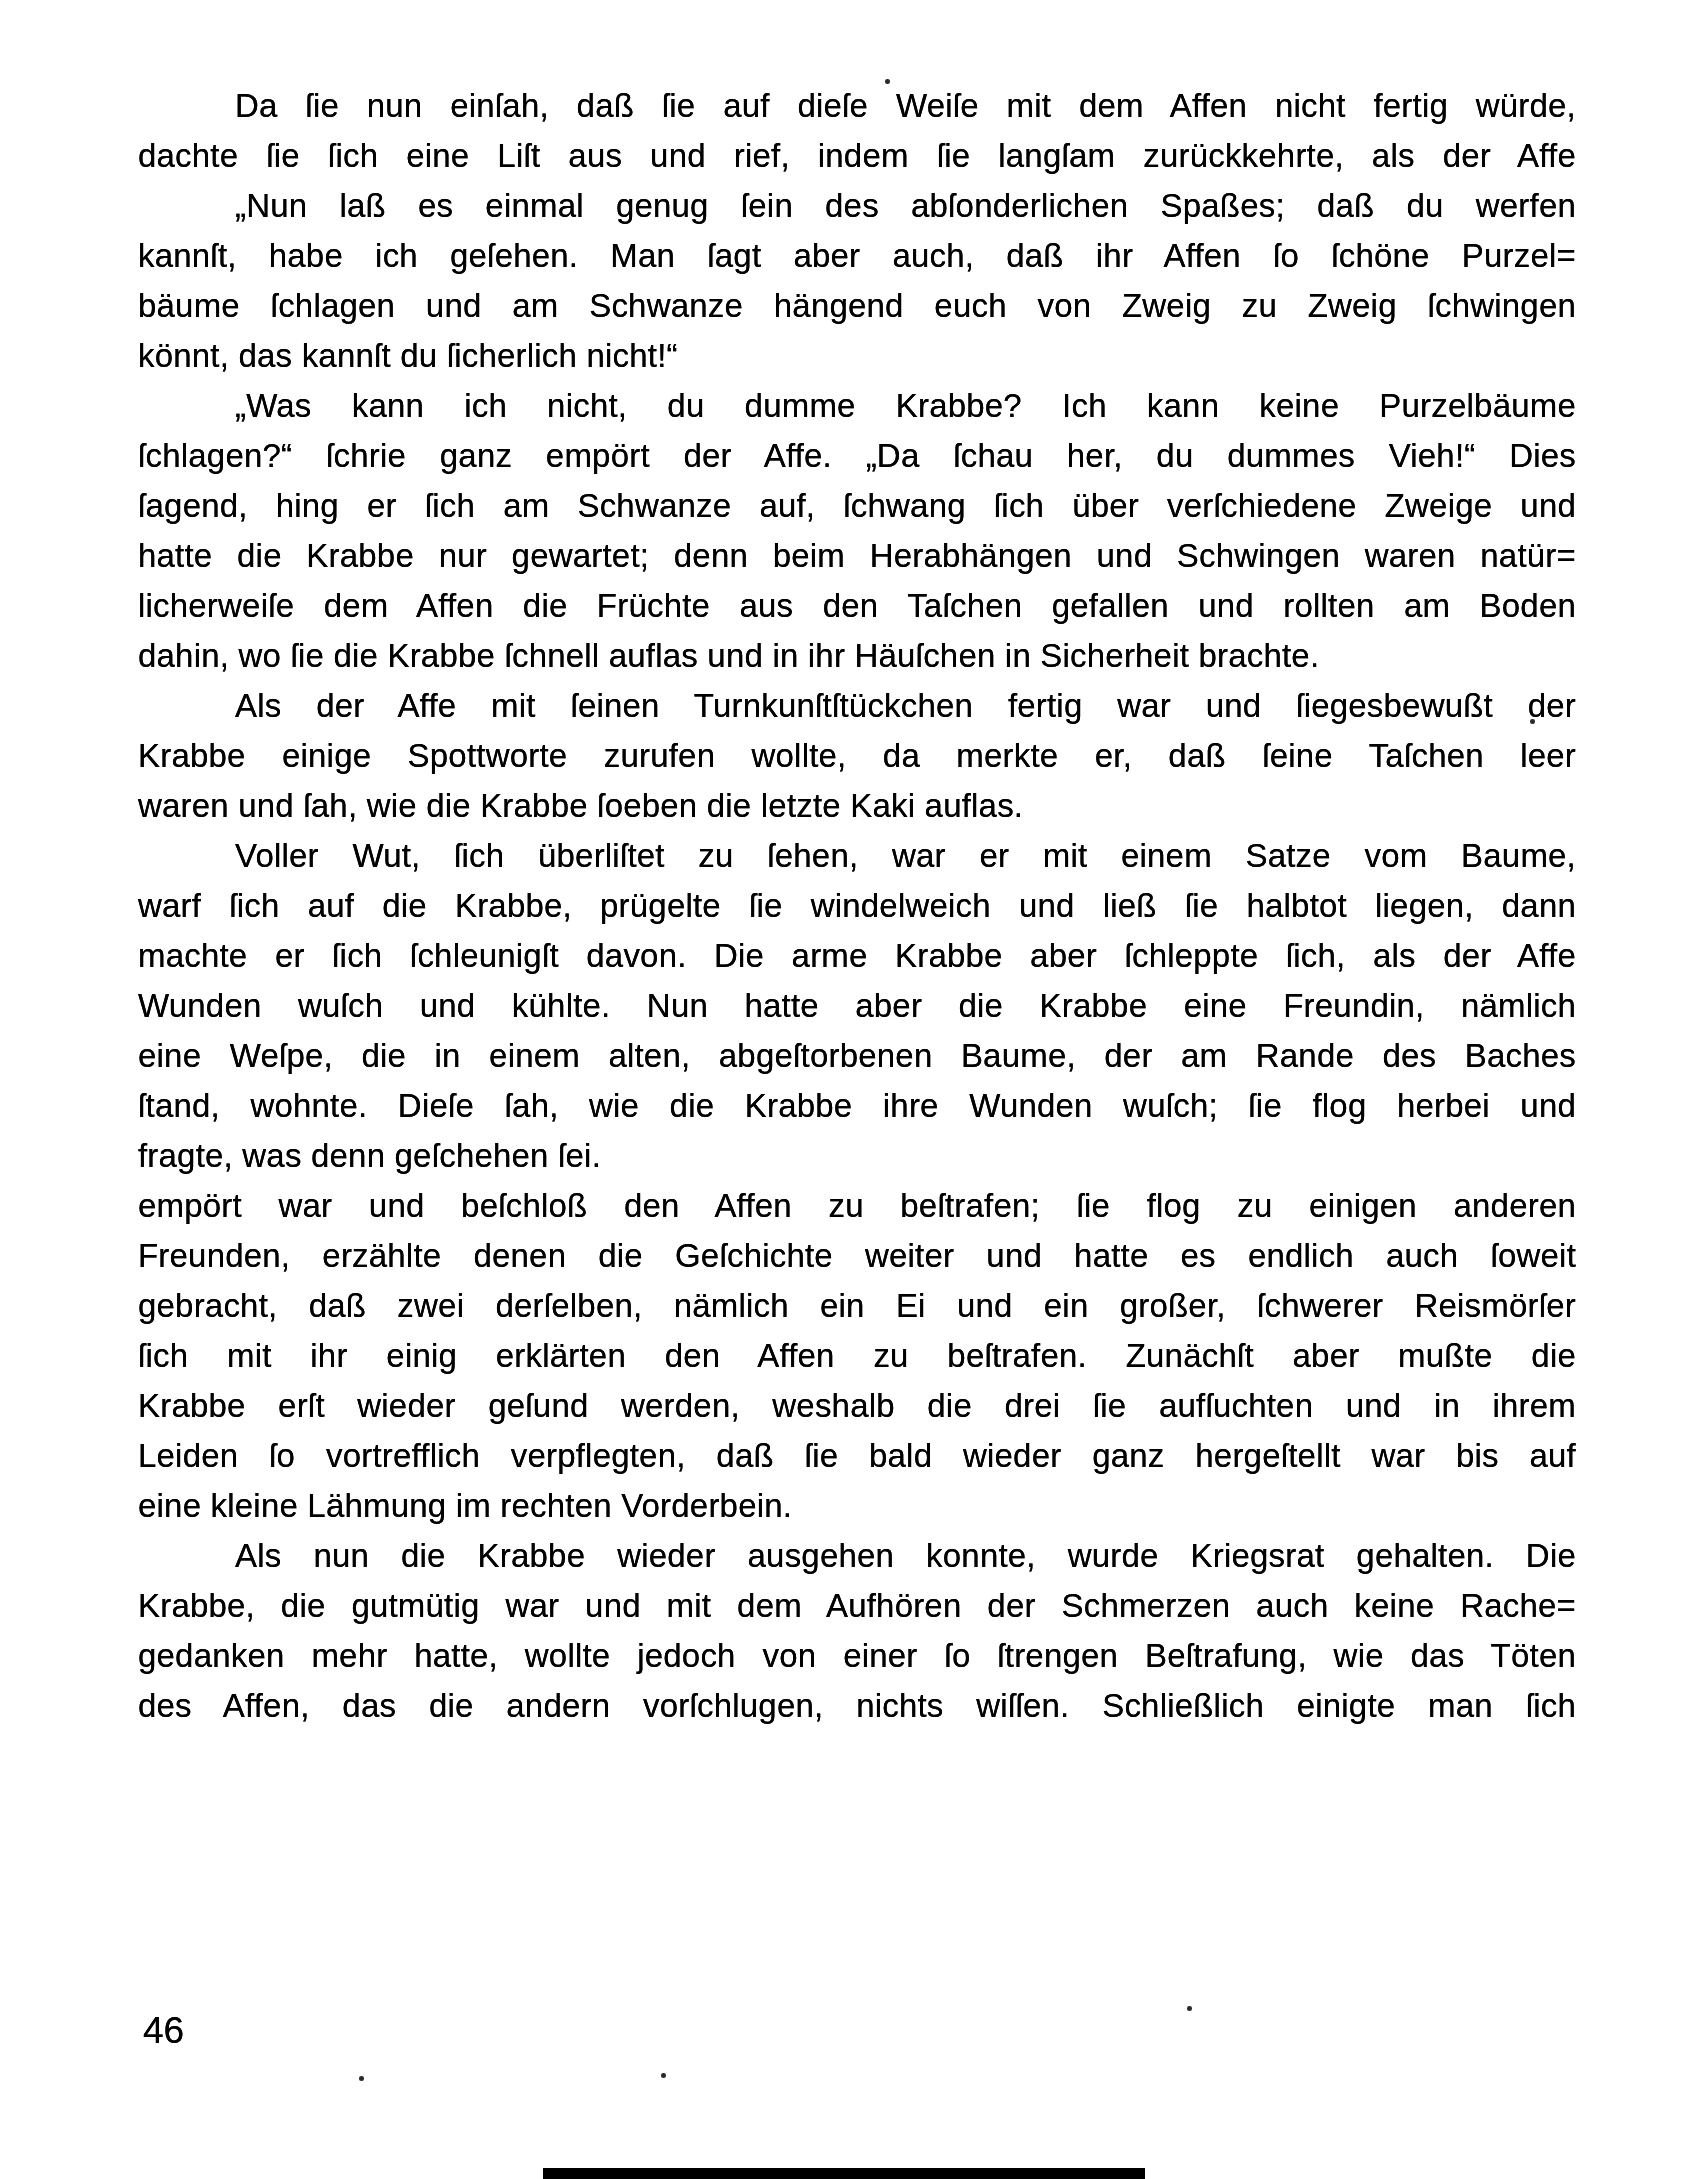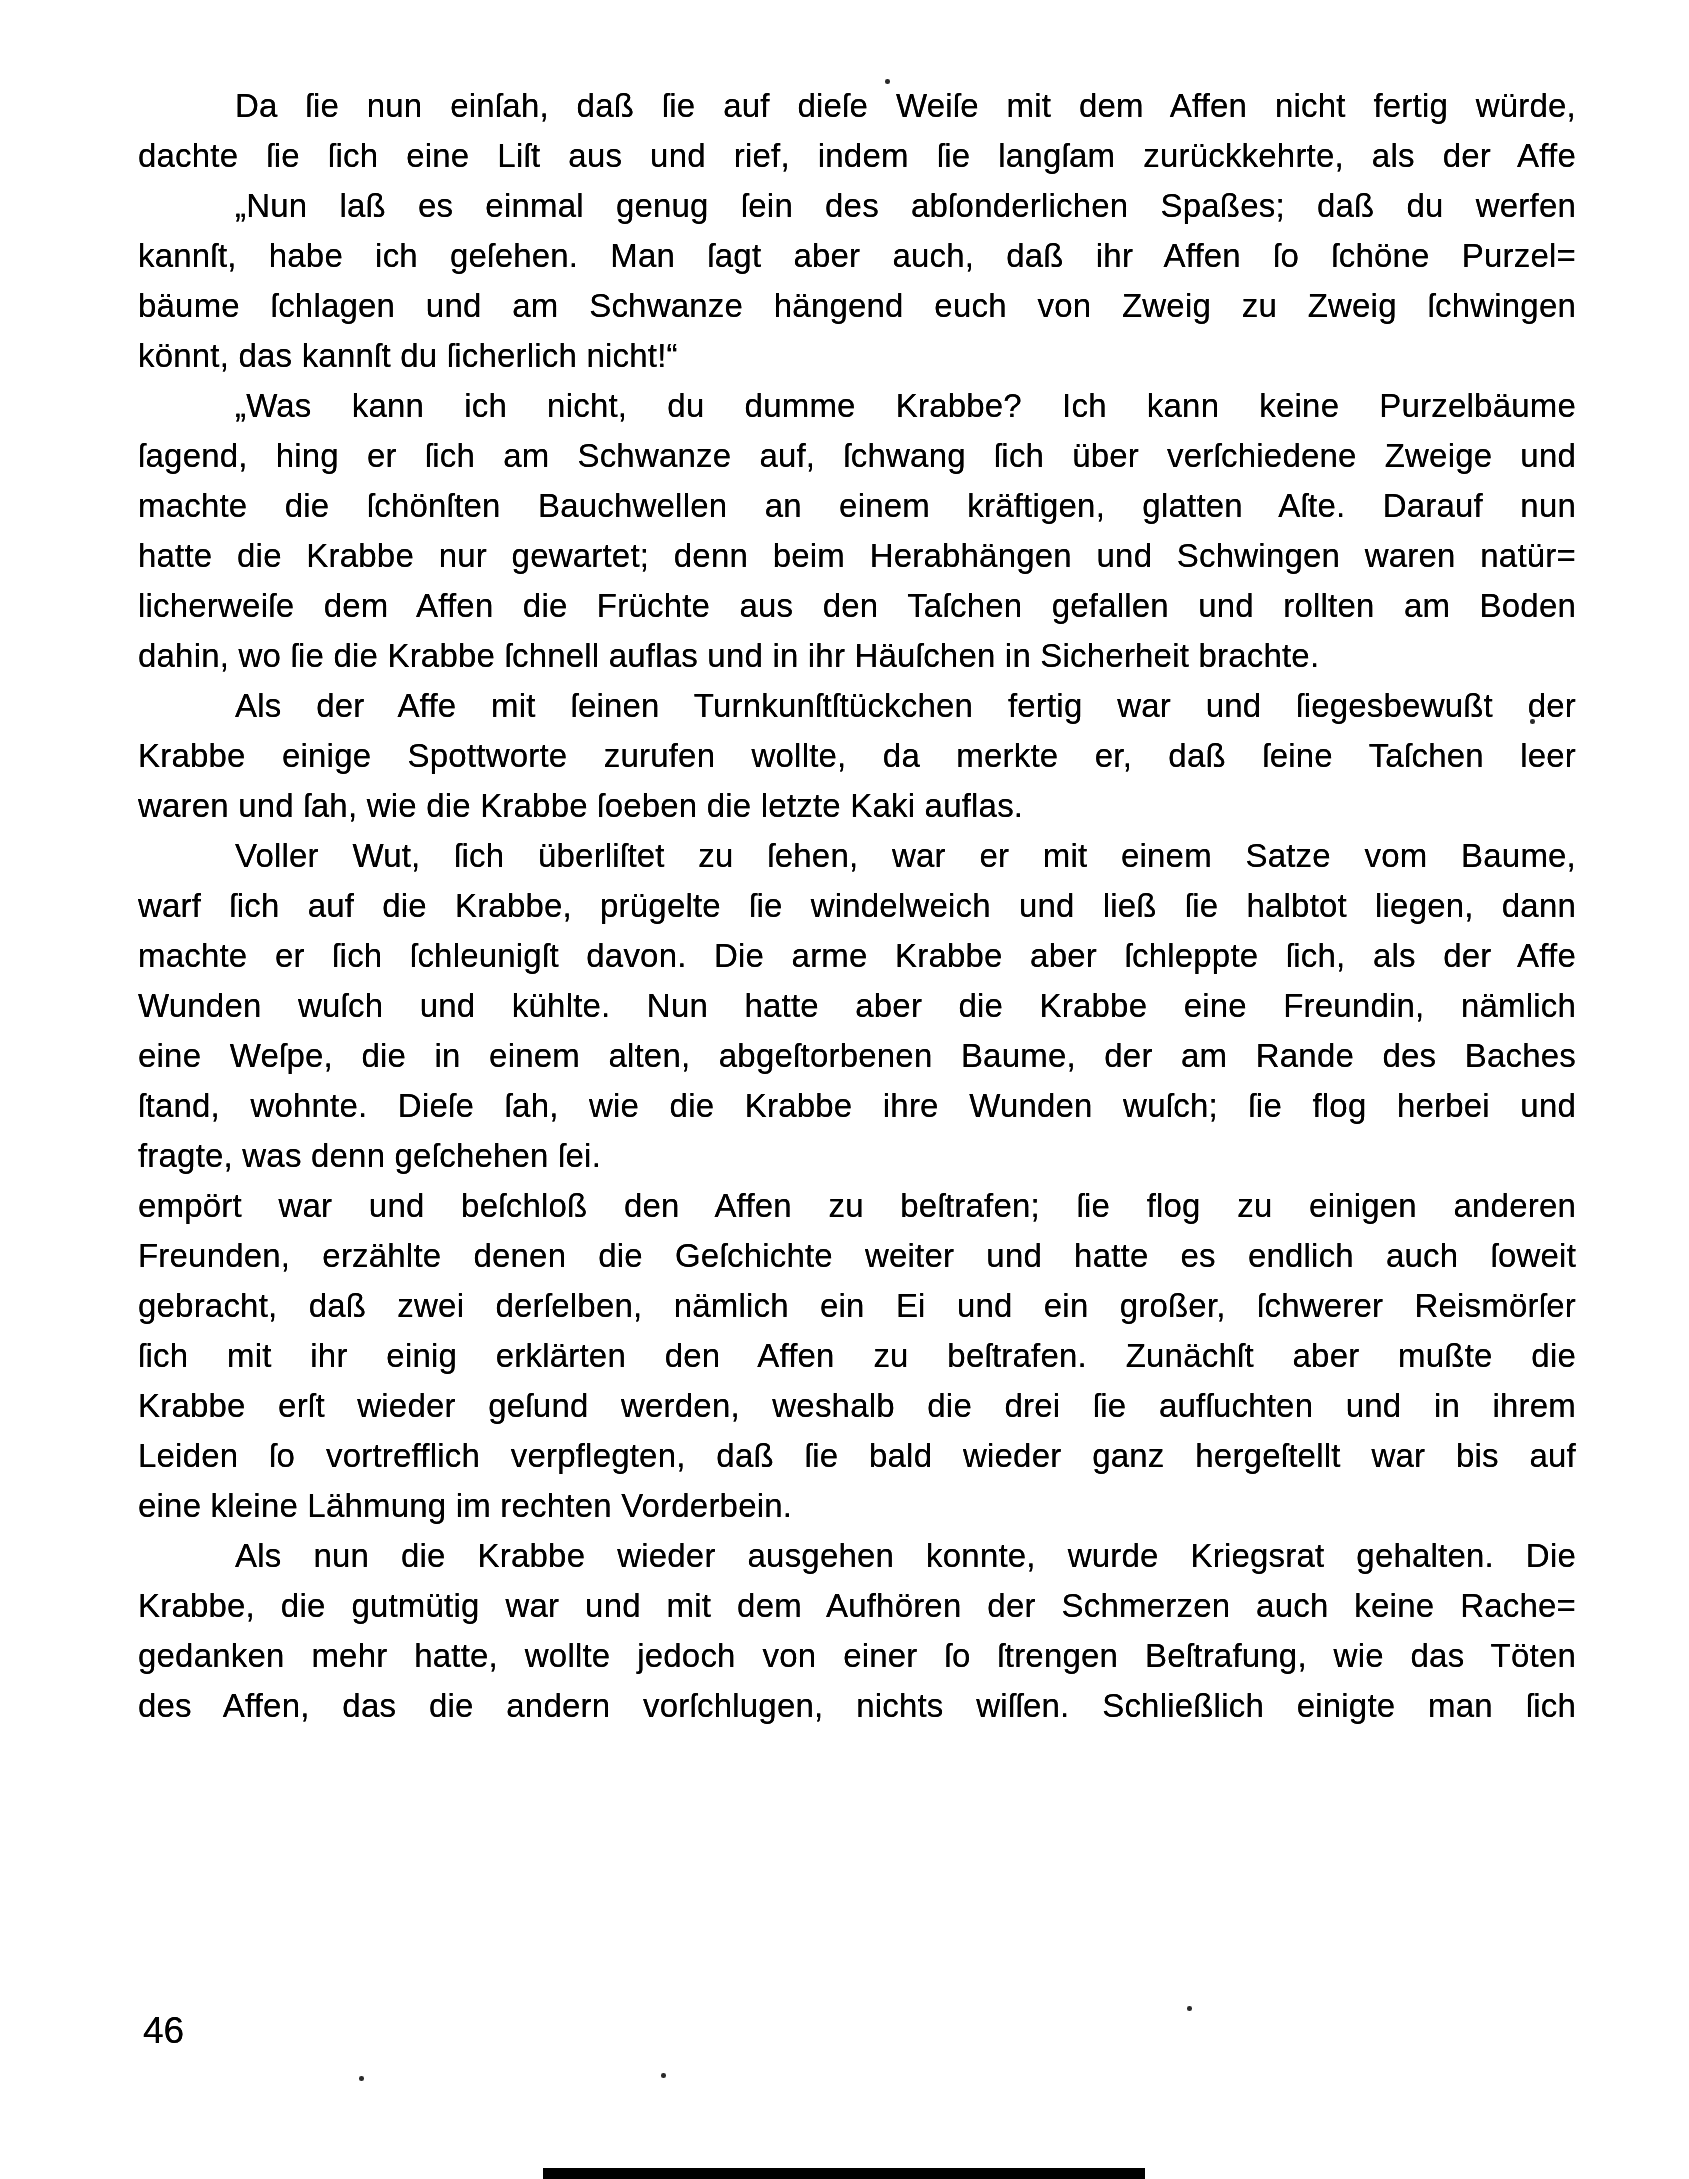--- a/index.html
+++ b/index.html
@@ -58,22 +58,22 @@
 <div class="page">
 
   <div class="text-block">
       <div class="line indent">Da ſie nun einſah, daß ſie auf dieſe Weiſe mit dem Affen nicht fertig würde,</div>
       <div class="line">dachte ſie ſich eine Liſt aus und rief, indem ſie langſam zurückkehrte, als der Affe</div>
       <div class="line indent">„Nun laß es einmal genug ſein des abſonderlichen Spaßes; daß du werfen</div>
       <div class="line">kannſt, habe ich geſehen. Man ſagt aber auch, daß ihr Affen ſo ſchöne Purzel=</div>
       <div class="line">bäume ſchlagen und am Schwanze hängend euch von Zweig zu Zweig ſchwingen</div>
       <div class="line para-end">könnt, das kannſt du ſicherlich nicht!“</div>
       <div class="line indent">„Was kann ich nicht, du dumme Krabbe? Ich kann keine Purzelbäume</div>
+      <div class="line">ſchlagen?“ ſchrie ganz empört der Affe. „Da ſchau her, du dummes Vieh!“ Dies</div>
       <div class="line">ſagend, hing er ſich am Schwanze auf, ſchwang ſich über verſchiedene Zweige und</div>
-      <div class="line">machte die ſchönſten Bauchwellen an einem kräftigen, glatten Aſte. Darauf nun</div>
       <div class="line">hatte die Krabbe nur gewartet; denn beim Herabhängen und Schwingen waren natür=</div>
       <div class="line">licherweiſe dem Affen die Früchte aus den Taſchen gefallen und rollten am Boden</div>
       <div class="line para-end">dahin, wo ſie die Krabbe ſchnell auflas und in ihr Häuſchen in Sicherheit brachte.</div>
       <div class="line indent">Als der Affe mit ſeinen Turnkunſtſtückchen fertig war und ſiegesbewußt der</div>
       <div class="line">Krabbe einige Spottworte zurufen wollte, da merkte er, daß ſeine Taſchen leer</div>
       <div class="line para-end">waren und ſah, wie die Krabbe ſoeben die letzte Kaki auflas.</div>
       <div class="line indent">Voller Wut, ſich überliſtet zu ſehen, war er mit einem Satze vom Baume,</div>
       <div class="line">warf ſich auf die Krabbe, prügelte ſie windelweich und ließ ſie halbtot liegen, dann</div>
       <div class="line">machte er ſich ſchleunigſt davon. Die arme Krabbe aber ſchleppte ſich, als der Affe</div>
       <div class="line">Wunden wuſch und kühlte. Nun hatte aber die Krabbe eine Freundin, nämlich</div>

